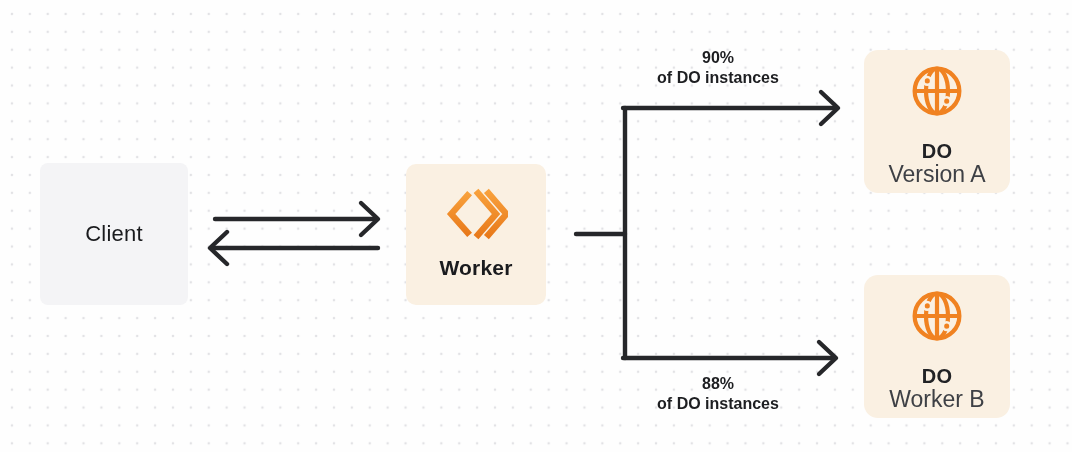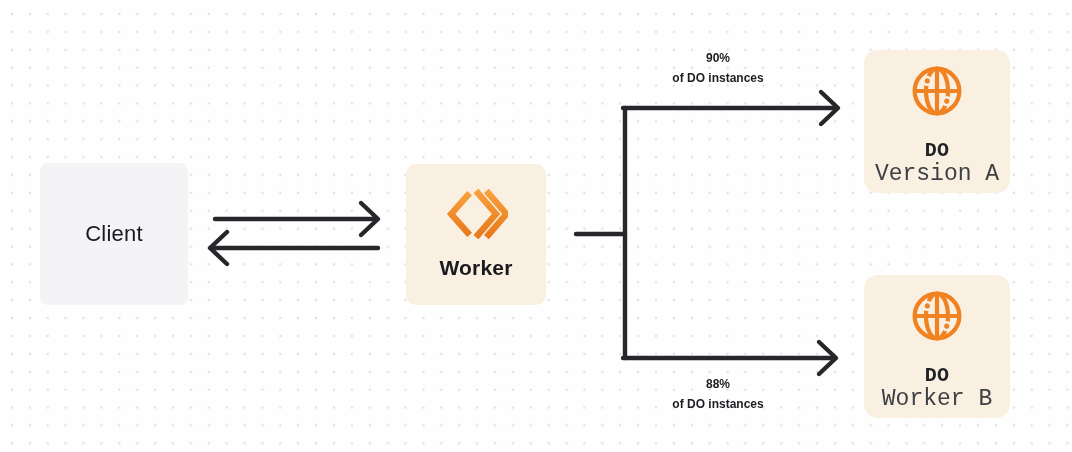--- a/index.html
+++ b/index.html
@@ -42,38 +42,37 @@
   }
   .worker-box .label {
     font-size: 21px; font-weight: 700; color: #1a1b1e;
     margin-top: 12px; letter-spacing: 0.2px;
   }
   .do-box {
     left: 864px; width: 146px; height: 143px;
     background: #faf0e2;
     border-radius: 14px;
     justify-content: flex-start;
-    font-family: Liberation Mono, monospace;
   }
   .do-box.version-a { top: 50px; }
   .do-box.version-b { top: 275px; }
   .do-box .globe { margin-top: 14px; }
   .do-box .title {
     font-size: 20px; font-weight: 700; color: #212225;
     margin-top: 22px; line-height: 22px; letter-spacing: 0.3px;
   }
   .do-box .subtitle {
     font-size: 23px; font-weight: 400; color: #3e4045;
     margin-top: 1px; line-height: 22px;
   }
   .pct-label {
     position: absolute;
     left: 608px; width: 220px;
     text-align: center;
-    font-size: 12px; font-weight: 700; color: #1d1e21;
+    font-size: 16px; font-weight: 700; color: #1d1e21;
     line-height: 20px;
   }
   .pct-label.top { top: 48px; }
   .pct-label.bottom { top: 374px; }
   .pct-label span { display: block; }
   svg.connectors {
     position: absolute;
     left: 0; top: 0;
     pointer-events: none;
   }

